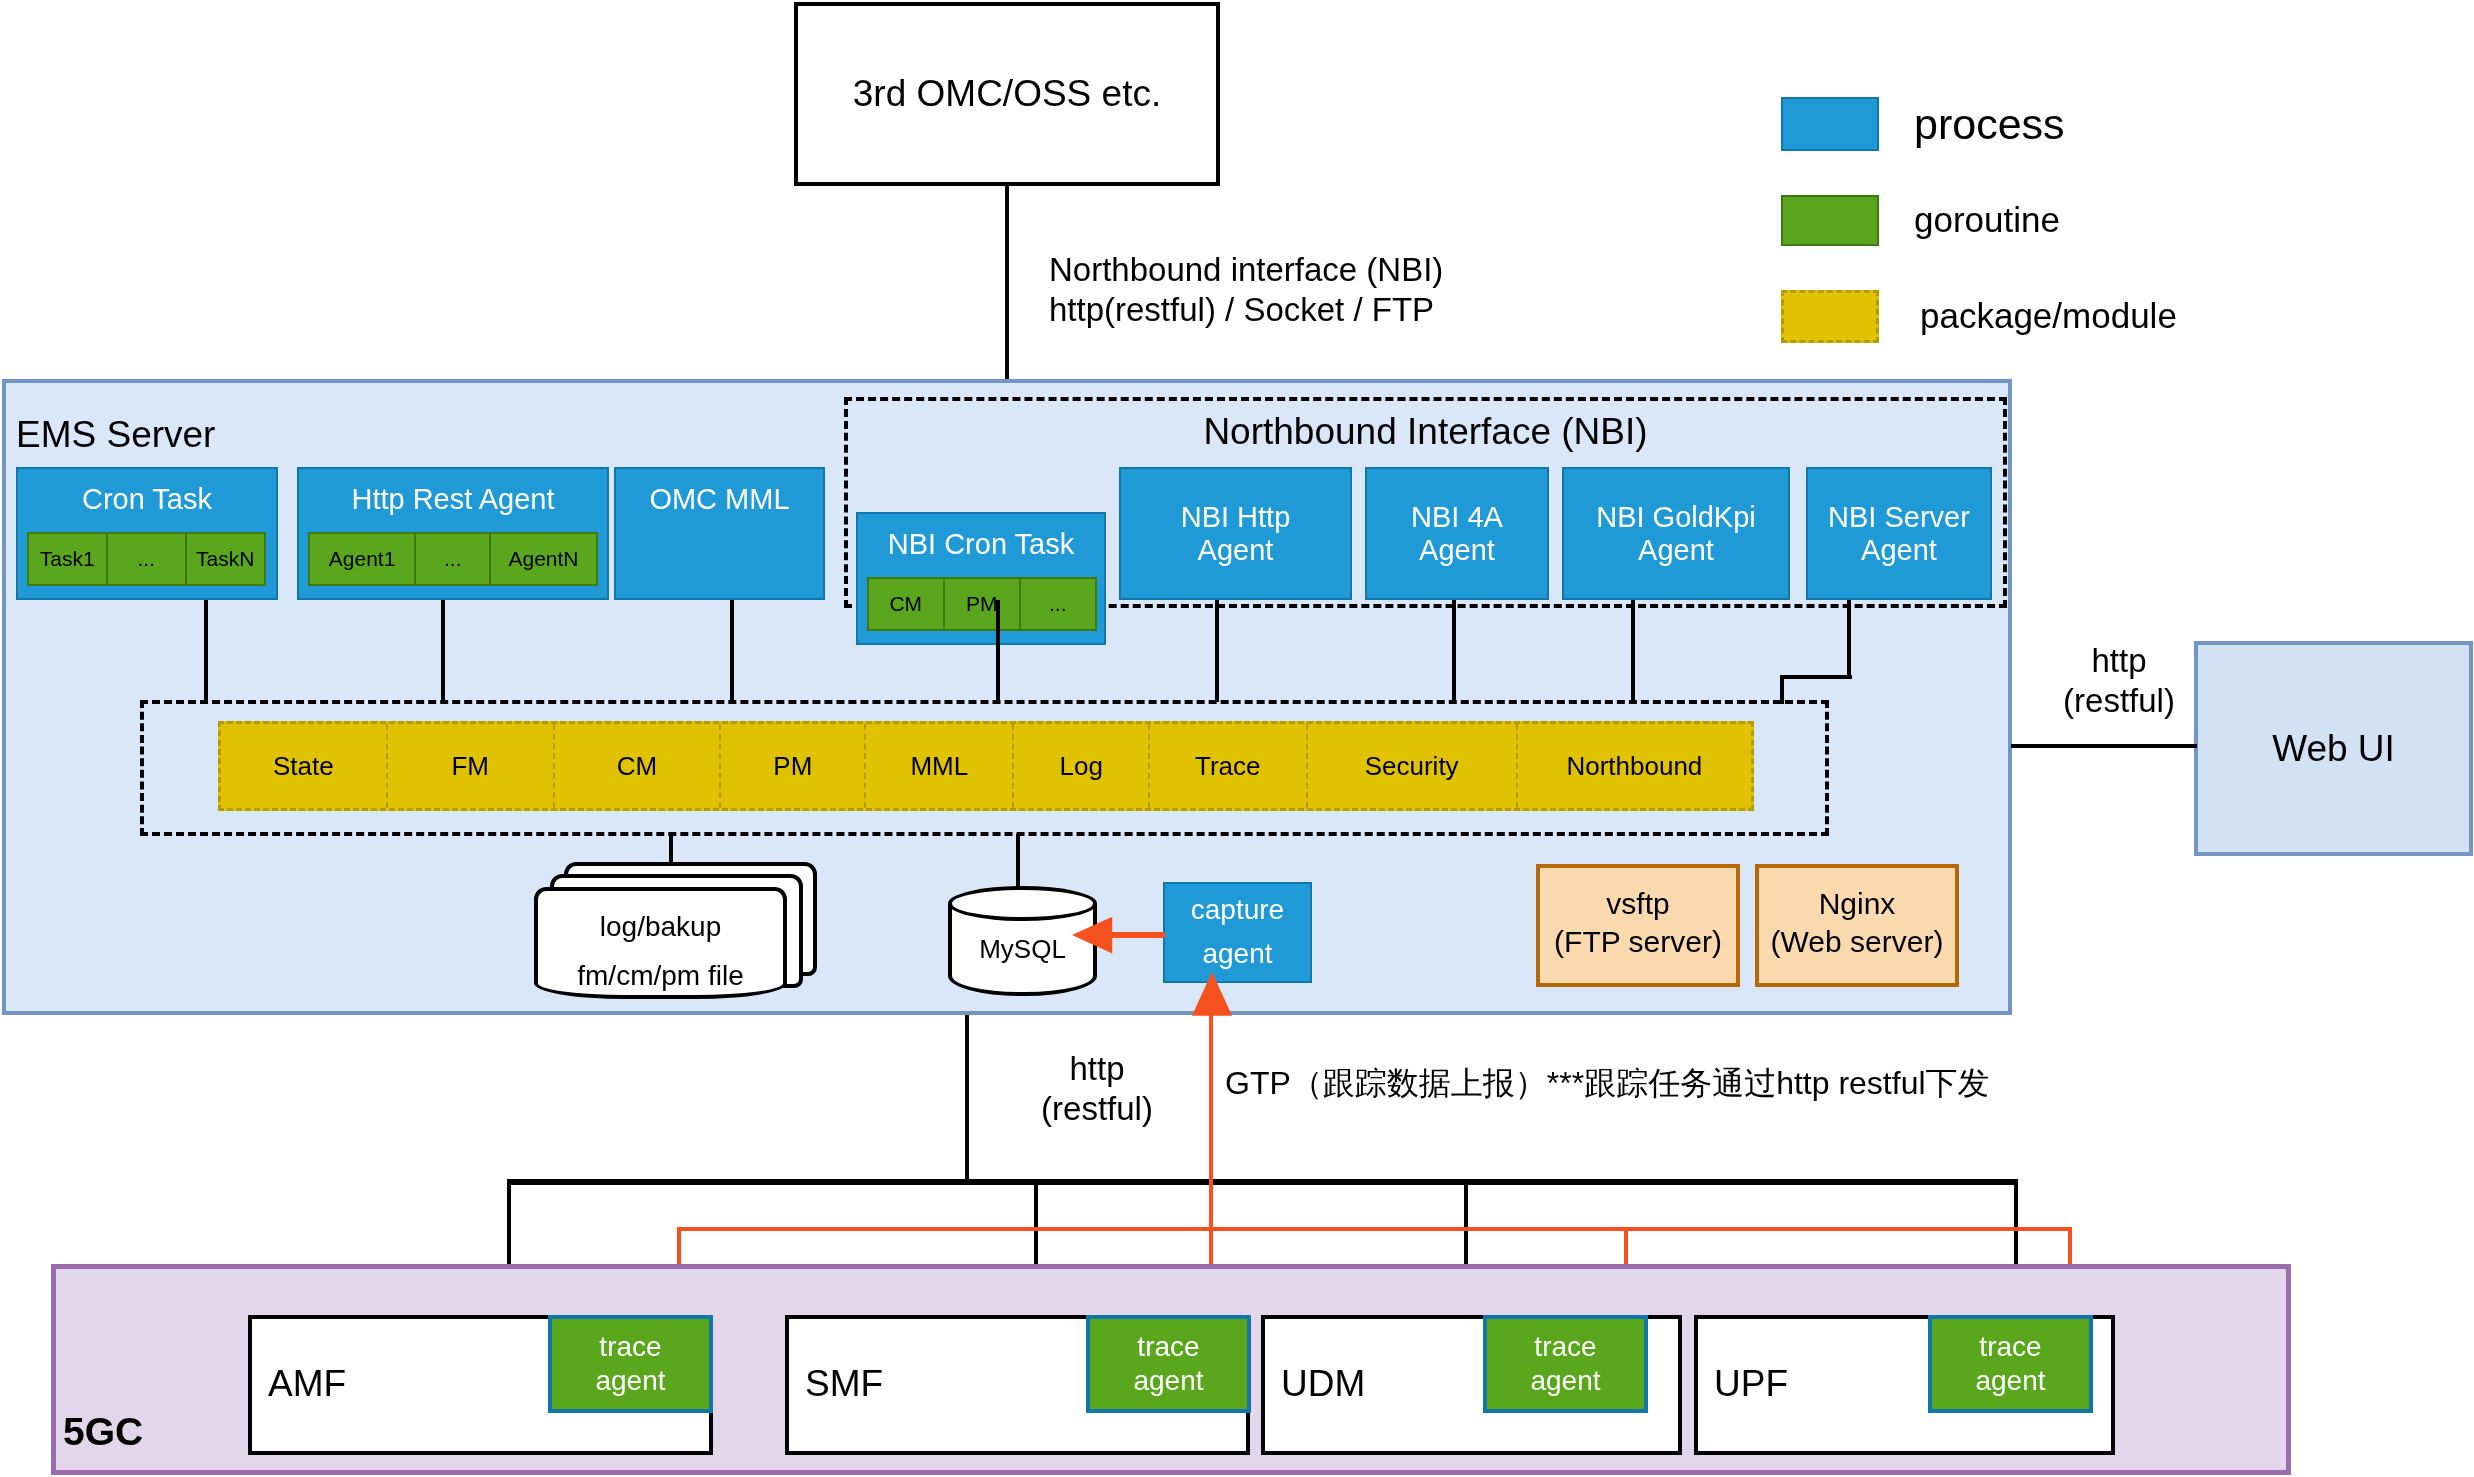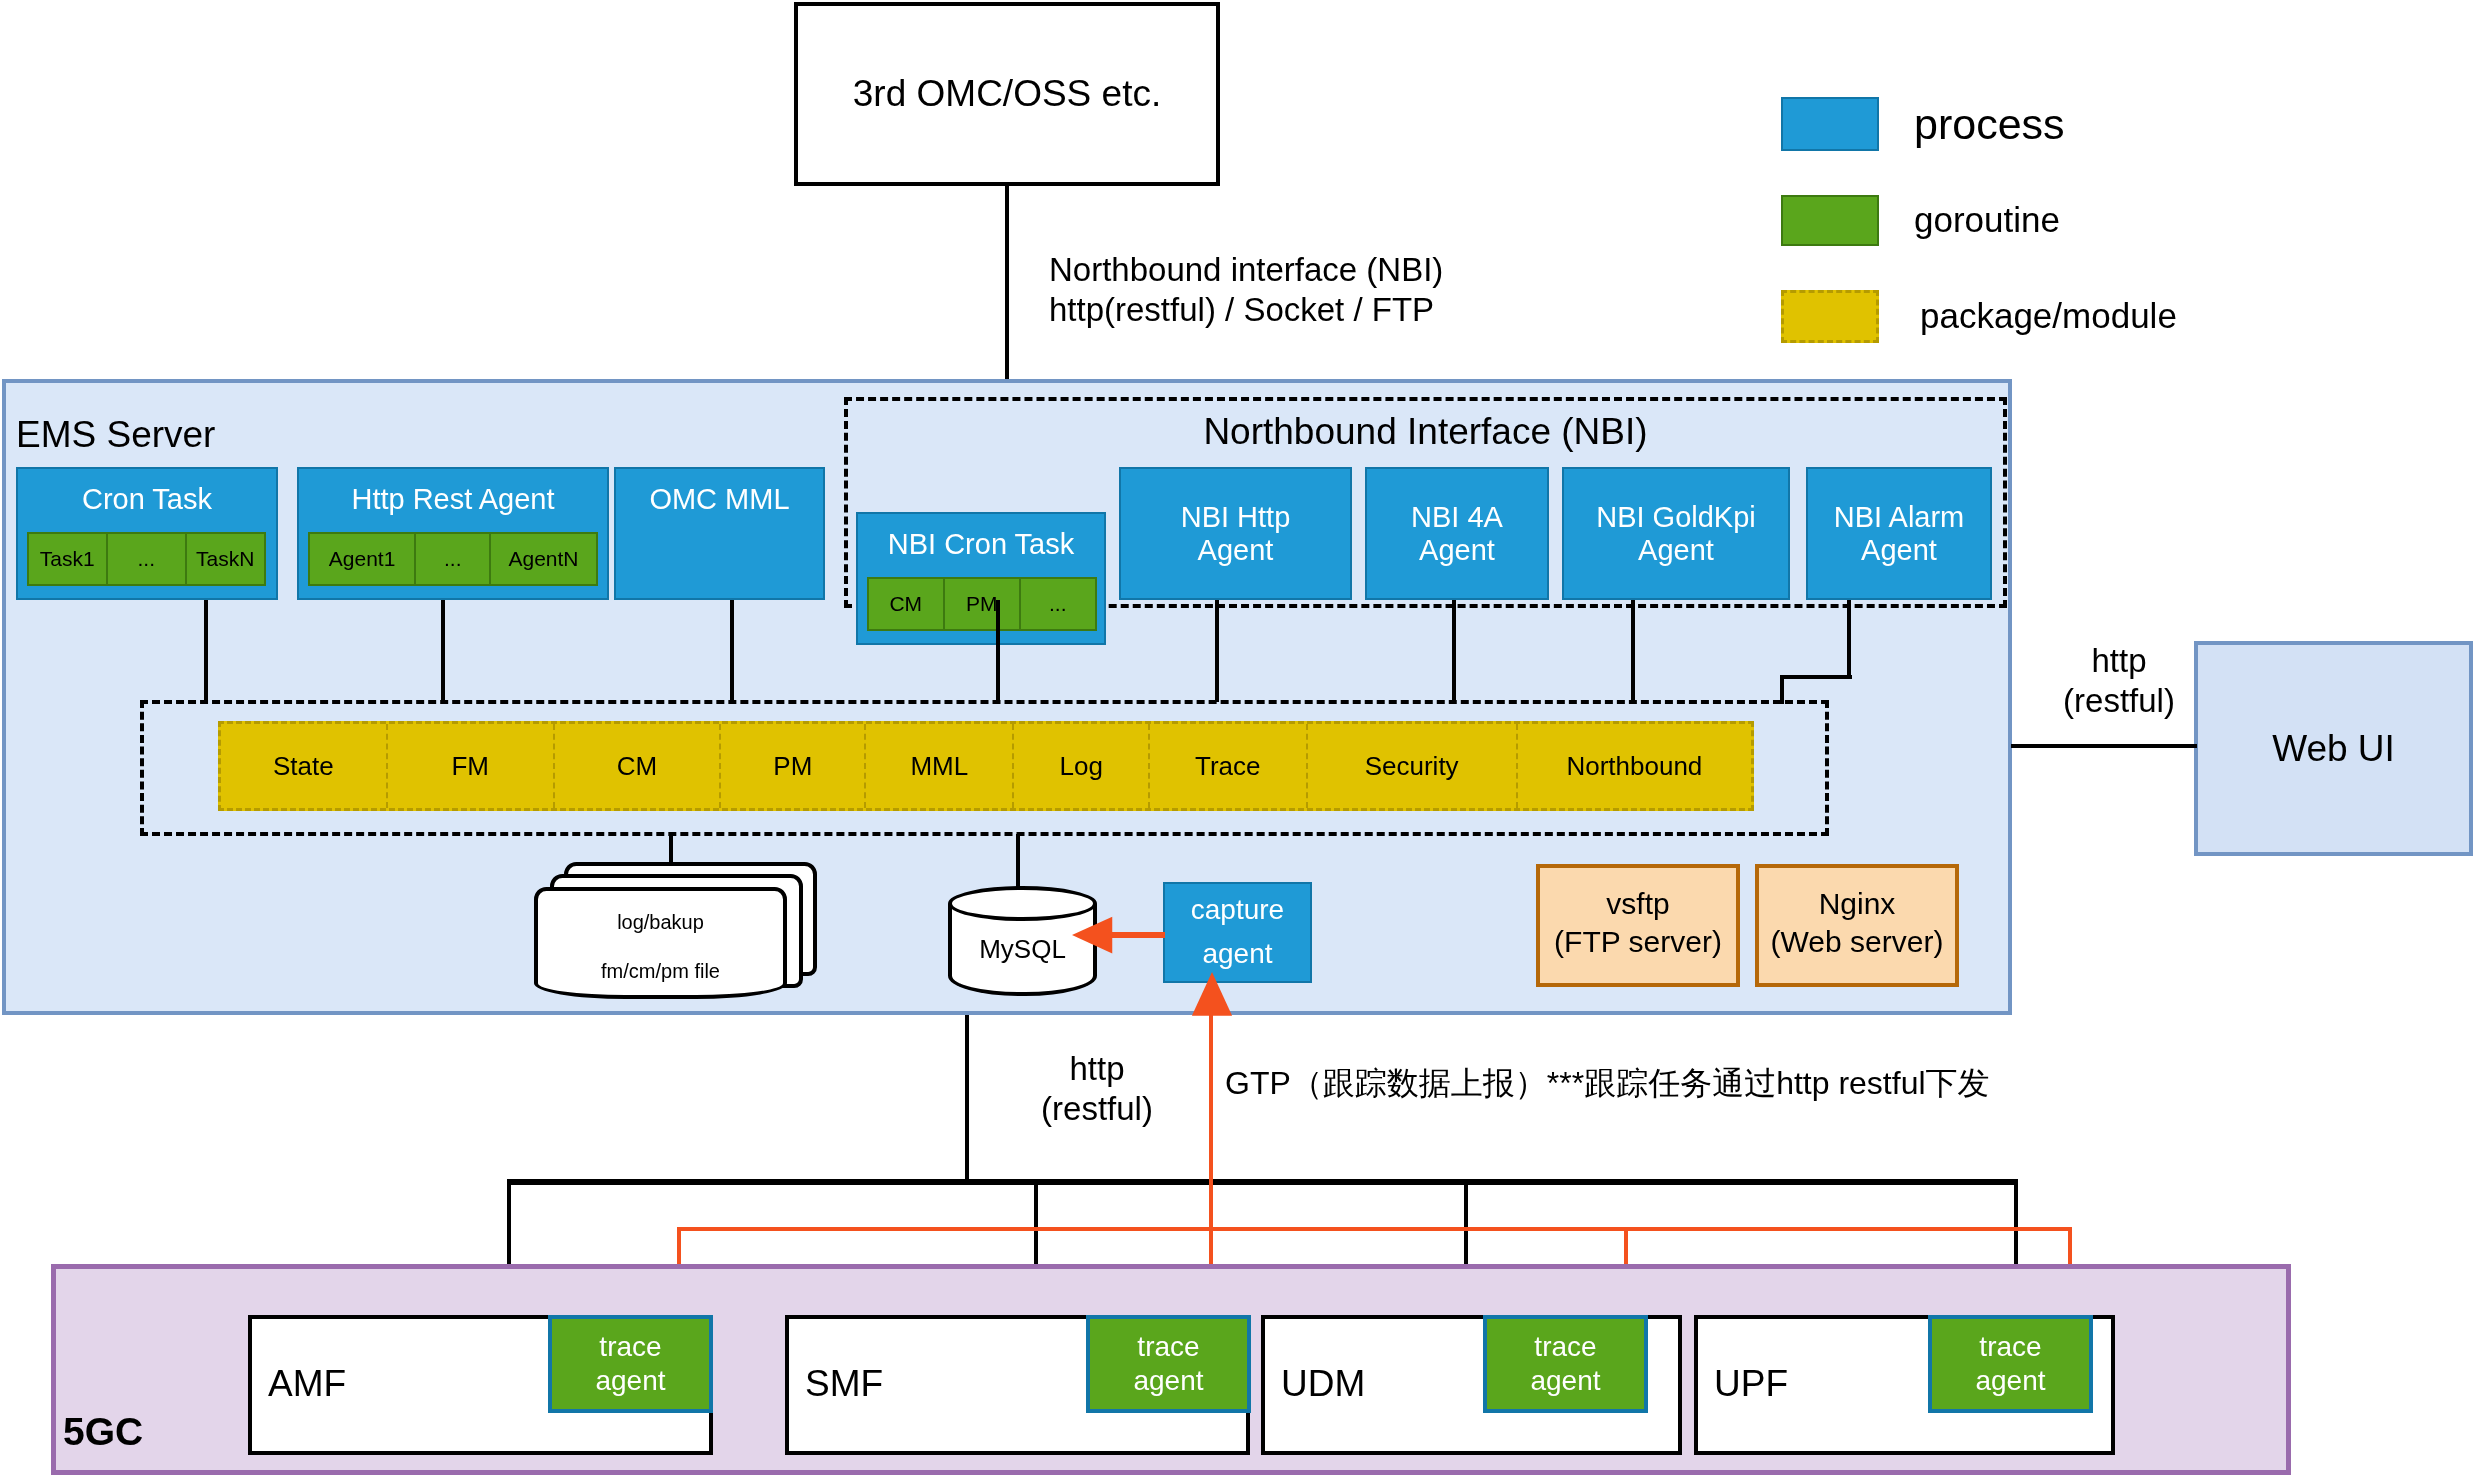--- a/index.html
+++ b/index.html
@@ -30,21 +30,21 @@
   .or-v{background:#f4511e;width:4.4px;}
   .or-h{background:#f4511e;height:4.4px;}
 
   .lbl{color:#000;line-height:1.22;white-space:pre;}
 
   .title-lg{font-size:37px;}
   .title-md{font-size:33px;}
   .proc-t{font-size:29px;line-height:1.12;}
   .gor-t{font-size:21px;}
   .pkg-t{font-size:26px;color:#000;}
-  .sm{font-size:20px;}
+  .sm{font-size:28px;}
 
   .cyl-top{position:absolute;left:0;top:0;width:100%;height:35px;border:4.4px solid #000;border-radius:50%;background:#fff;box-sizing:border-box;}
   .cyl-body{position:absolute;left:0;top:17.6px;width:100%;height:calc(100% - 17.6px);border:4.4px solid #000;border-top:none;border-radius:0 0 48% 48%/0 0 22% 22%;background:#fff;box-sizing:border-box;}
   .cyl-lbl{position:absolute;left:0;top:44%;width:100%;text-align:center;font-size:26px;color:#000;}
 
   .stack-sheet{position:absolute;border:4.4px solid #000;background:#fff;border-radius:12.3px 12.3px 8.8px 8.8px;box-sizing:border-box;}
 </style>
 </head>
 <body>
 
@@ -136,21 +136,21 @@
     <div class="abs lbl proc-t ctr" style="left:0;top:0;width:100%;height:100%;color:#fff;">NBI 4A
 Agent</div>
   </div>
 
   <div class="abs proc ctr" style="left:1562px;top:467px;width:228px;height:133px;">
     <div class="abs lbl proc-t ctr" style="left:0;top:0;width:100%;height:100%;color:#fff;">NBI GoldKpi
 Agent</div>
   </div>
 
   <div class="abs proc ctr" style="left:1806px;top:467px;width:186px;height:133px;">
-    <div class="abs lbl proc-t ctr" style="left:0;top:0;width:100%;height:100%;color:#fff;">NBI Alarm
+    <div class="abs lbl proc-t ctr" style="left:0;top:0;width:100%;height:100%;color:#fff;">NBI Server
 Agent</div>
   </div>
 
   <div class="abs ln-v" style="left:204px;top:600px;width:4.4px;height:102px;"></div>
   <div class="abs ln-v" style="left:441px;top:600px;width:4.4px;height:102px;"></div>
   <div class="abs ln-v" style="left:730px;top:600px;width:4.4px;height:102px;"></div>
   <div class="abs ln-v" style="left:996px;top:600px;width:4.4px;height:102px;"></div>
   <div class="abs ln-v" style="left:1215px;top:600px;width:4.4px;height:102px;"></div>
   <div class="abs ln-v" style="left:1452px;top:600px;width:4.4px;height:102px;"></div>
   <div class="abs ln-v" style="left:1631px;top:600px;width:4.4px;height:102px;"></div>

